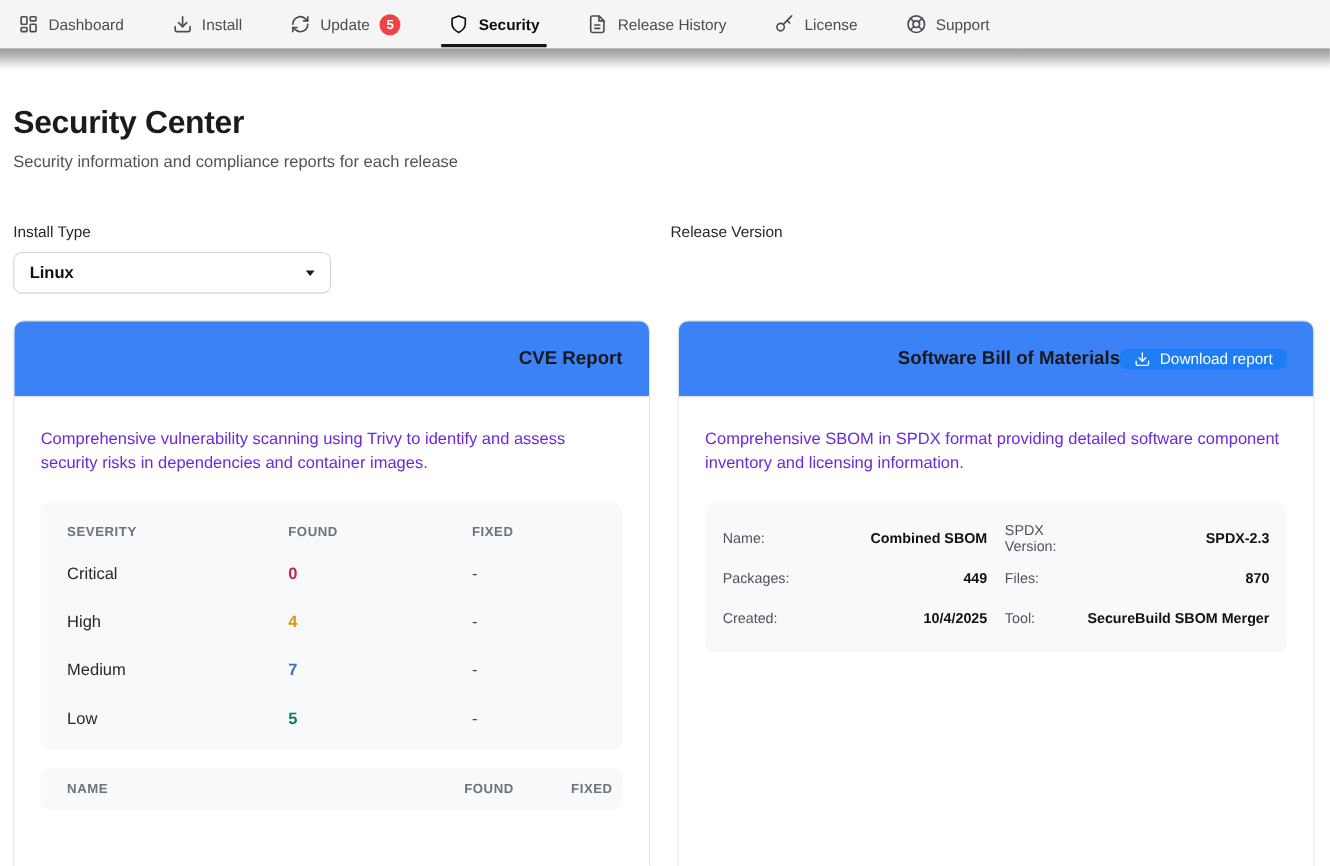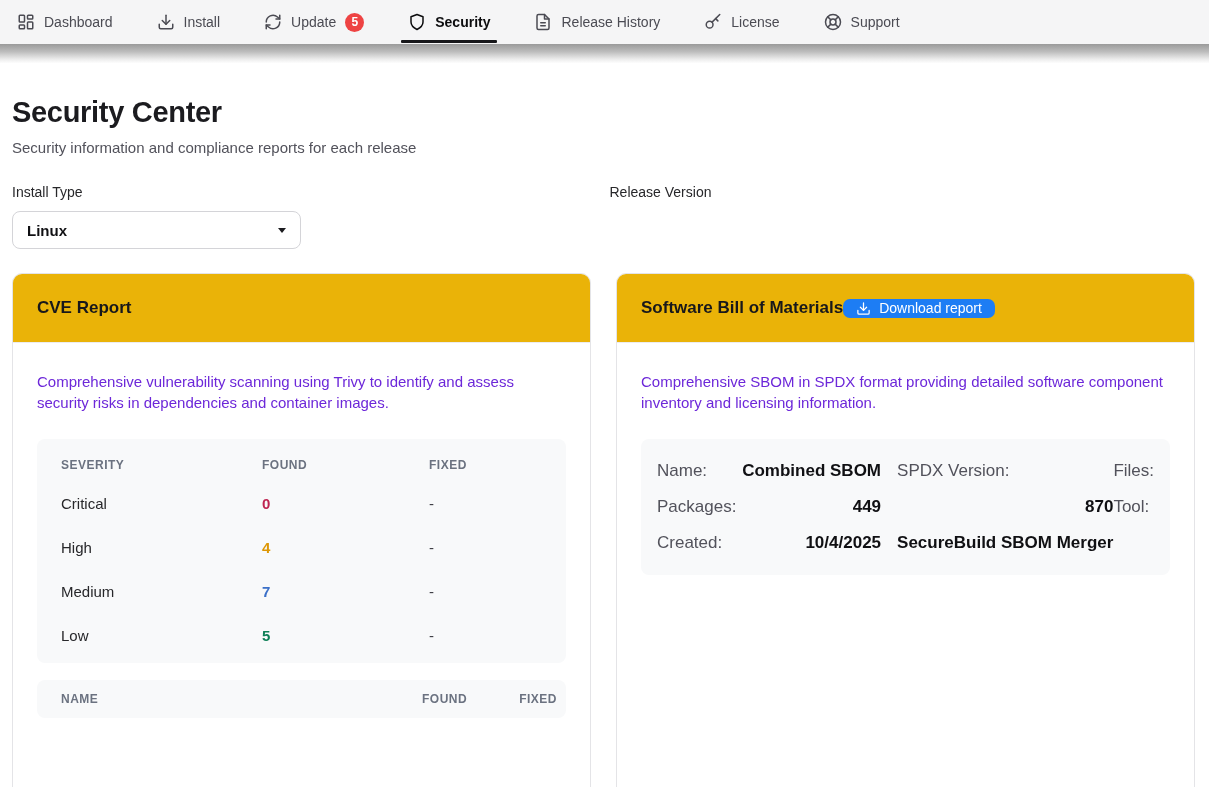--- a/index.html
+++ b/index.html
@@ -30,41 +30,41 @@
   }
   .nav-shadow {
     height:19px;
     background:linear-gradient(to bottom,#9a9a9a 0%,#bcbcbc 40%,#ececec 80%,#fdfdfd 100%);
   }
   
   .main { padding:0 14px 0 12px; }
   .page-title { margin-top:33px; font-size:29px; line-height:32px; font-weight:700; color:#1b1b1f; letter-spacing:-0.3px; }
   .page-subtitle { margin-top:11px; font-size:15px; color:#52525b; }
   
-  .filters { margin-top:28px; display:grid; grid-template-columns:1fr 1fr; gap:12px; }
+  .filters { margin-top:46px; display:grid; grid-template-columns:1fr 1fr; gap:12px; }
   .filter-label { display:block; font-size:14px; font-weight:500; color:#27272a; margin-bottom:11px; }
   .select {
     width:289px; height:38px; background:#fff; border:1px solid #d4d4d8;
     border-radius:8px; display:flex; align-items:center; padding:0 14px;
     cursor:pointer;
   }
   .select .sel-value { font-size:15px; font-weight:700; color:#101013; }
   .caret {
     width:0; height:0; border-left:4.5px solid transparent; border-right:4.5px solid transparent;
     border-top:5.5px solid #1b1b1f; margin-left:auto;
   }
   .sel-meta { margin-left:auto; display:flex; align-items:center; gap:6px; }
   .sel-meta .seq { font-size:12px; color:#a1a1aa; }
   .sel-meta .caret { margin-left:0; }
   
   .cards { margin-top:24px; display:grid; grid-template-columns:1fr 1fr; gap:25px; align-items:stretch; }
   .card { border:1px solid #e4e4e7; border-radius:10px; background:#fff; overflow:hidden; min-height:560px; }
   .card-header {
-    height:69px; background:#eab308; border-bottom:1px solid #ececf0;
-    display:flex; align-items:center; justify-content:flex-start; padding:0 24px;
+    height:69px; background:#3b82f6; border-bottom:1px solid #ececf0;
+    display:flex; align-items:center; justify-content:flex-end; padding:0 24px;
   }
   .card-title { font-size:17px; font-weight:700; color:#18181b; }
   .card-body { padding:28px 24px 24px; }
   .card-desc { font-size:15px; line-height:21px; color:#6d28d9; }
   
   .sev-table { margin-top:26px; background:#f8f9fa; border-radius:8px; padding-bottom:6px; }
   .sev-head, .sev-row { display:grid; grid-template-columns:201px 167px 1fr; align-items:center; padding:0 24px; }
   .sev-head { padding-top:19px; padding-bottom:9px; }
   .th { font-size:12px; font-weight:600; letter-spacing:0.5px; color:#6b7280; text-transform:uppercase; }
   .sev-row { height:44px; font-size:15px; }
@@ -84,21 +84,21 @@
     display:flex; align-items:center; gap:8px; height:19px; padding:0 13px;
     border:none; border-radius:7px; color:#fff; font-size:14px; font-weight:500;
     font-family:inherit; cursor:pointer;
   }
   .download-btn svg { width:15px; height:15px; display:block; }
   .sbom-details {
     margin-top:26px; background:#f8f9fa; border-radius:8px;
     padding:14px 16px; display:grid; grid-template-columns:1fr 1fr; column-gap:16px;
   }
   .sbom-col { display:grid; grid-template-columns:auto 1fr; }
-  .sbom-cell { height:36px; display:flex; align-items:center; font-size:17px; }
+  .sbom-cell { height:36px; display:flex; align-items:center; font-size:13px; }
   .sbom-label { color:#52525b; }
   .sbom-value { justify-content:flex-end; font-weight:700; color:#101013; text-align:right; white-space:nowrap; }
 </style>
 </head>
 <body>
 
 <nav class="topnav">
   <div class="nav-item">
     <span>
         <svg viewBox="0 0 24 24" fill="none" stroke="currentColor" stroke-width="2" stroke-linecap="round" stroke-linejoin="round">
@@ -262,20 +262,21 @@
           <div class="sbom-col">
             <span class="sbom-cell sbom-label">Name:</span>
             <span class="sbom-cell sbom-value">Combined SBOM</span>
             <span class="sbom-cell sbom-label">Packages:</span>
             <span class="sbom-cell sbom-value">449</span>
             <span class="sbom-cell sbom-label">Created:</span>
             <span class="sbom-cell sbom-value">10/4/2025</span>
           </div>
           <div class="sbom-col">
             <span class="sbom-cell sbom-label">SPDX Version:</span>
+            <span class="sbom-cell sbom-value">SPDX-2.3</span>
             <span class="sbom-cell sbom-label">Files:</span>
             <span class="sbom-cell sbom-value">870</span>
             <span class="sbom-cell sbom-label">Tool:</span>
             <span class="sbom-cell sbom-value">SecureBuild SBOM Merger</span>
           </div>
         </div>
       </div>
     </section>
 
   </div>

